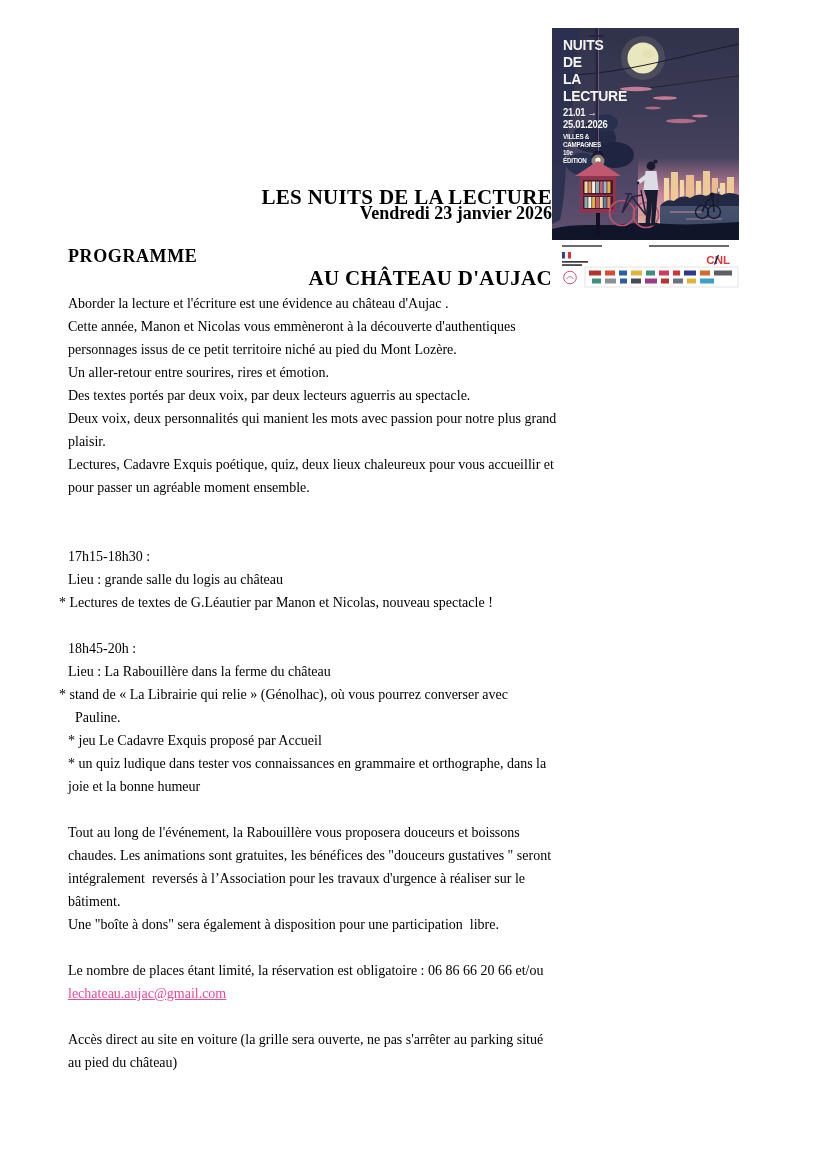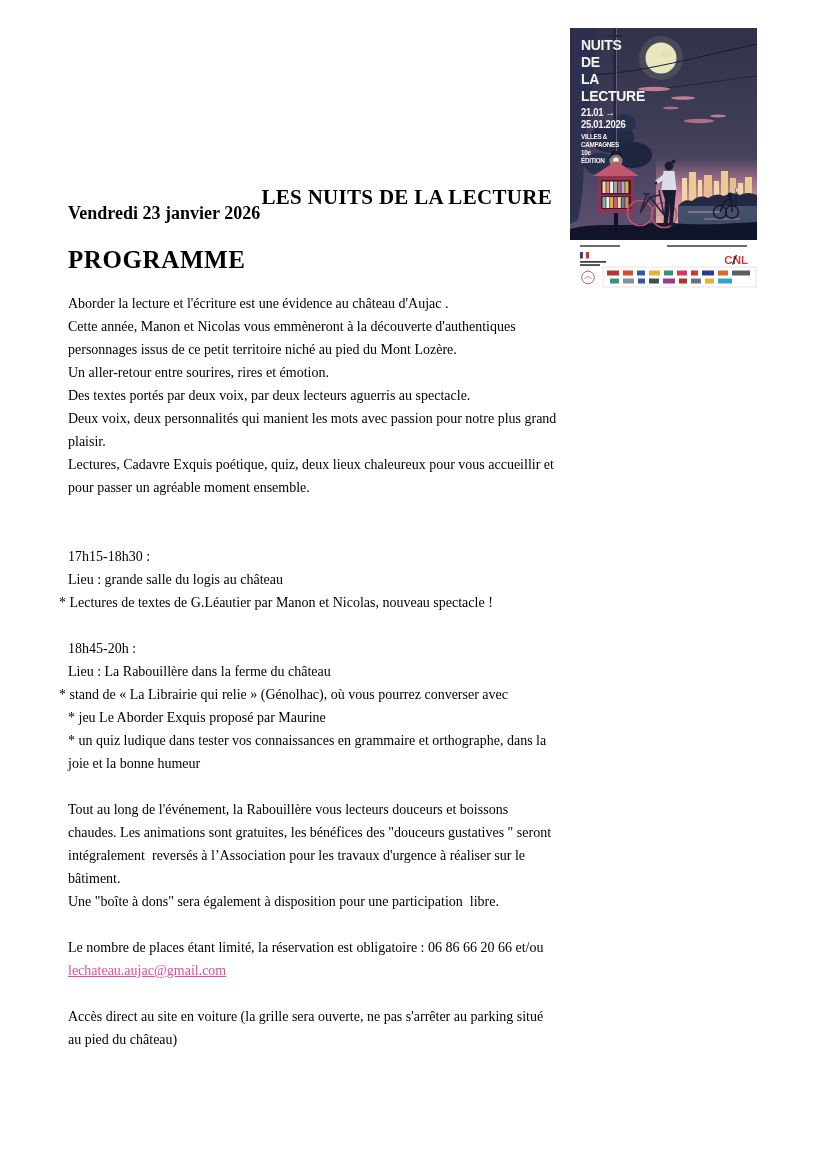--- a/index.html
+++ b/index.html
@@ -12,48 +12,49 @@
     color:#000;
     overflow:hidden;
   }
   .title-block{
     position:absolute;left:68px;top:130px;width:484px;
     text-align:right;font-weight:bold;font-size:21px;line-height:27px;
     letter-spacing:.3px;white-space:pre;
   }
   .date-line{
     position:absolute;left:68px;top:203px;width:484px;
-    text-align:left;font-weight:bold;font-size:18px;white-space:pre;
+    text-align:right;font-weight:bold;font-size:18px;white-space:pre;
   }
   .section-heading{
     position:absolute;left:68px;top:246px;
-    font-weight:bold;font-size:25px;letter-spacing:.6px;white-space:pre;
+    font-weight:bold;font-size:18px;letter-spacing:.6px;white-space:pre;
   }
   .body-lines{
     position:absolute;left:68px;top:292px;width:706px;
     font-size:14px;
   }
   .line{
     height:23px;line-height:23px;white-space:pre;
   }
   .line.hang{text-indent:-9px;}
   .line.indent{padding-left:7px;}
   .line a{color:#ec4899;text-decoration:underline;}
   .poster{
-    position:absolute;left:552px;top:28px;width:187px;height:332px;margin-left:18px;
+    position:absolute;left:552px;top:28px;width:187px;height:332px;
   }
   .poster svg{display:block;}
 </style>
 </head>
 <body>
 
 <div class="page">
 
   <div class="title-block">
     <div>LES NUITS DE LA LECTURE</div>
+    <div>AU CHÂTEAU D'AUJAC</div>
   </div>
 
   <div class="date-line">Vendredi 23 janvier 2026</div>
 
   <div class="section-heading">PROGRAMME</div>
 
   <div class="body-lines">
       <div class="line">Aborder la lecture et l'écriture est une évidence au château d'Aujac .</div>
       <div class="line">Cette année, Manon et Nicolas vous emmèneront à la découverte d'authentiques</div>
       <div class="line">personnages issus de ce petit territoire niché au pied du Mont Lozère.</div>
@@ -65,25 +66,26 @@
       <div class="line">pour passer un agréable moment ensemble.</div>
       <div class="line"></div>
       <div class="line"></div>
       <div class="line">17h15-18h30 :</div>
       <div class="line">Lieu : grande salle du logis au château</div>
       <div class="line hang">* Lectures de textes de G.Léautier par Manon et Nicolas, nouveau spectacle !</div>
       <div class="line"></div>
       <div class="line">18h45-20h :</div>
       <div class="line">Lieu : La Rabouillère dans la ferme du château</div>
       <div class="line hang">* stand de « La Librairie qui relie » (Génolhac), où vous pourrez converser avec</div>
-      <div class="line">* jeu Le Aborder Exquis proposé par Maurine</div>
+      <div class="line indent">Pauline.</div>
+      <div class="line">* jeu Le Cadavre Exquis proposé par Accueil</div>
       <div class="line">* un quiz ludique dans tester vos connaissances en grammaire et orthographe, dans la</div>
       <div class="line">joie et la bonne humeur</div>
       <div class="line"></div>
-      <div class="line">Tout au long de l'événement, la Rabouillère vous lecteurs douceurs et boissons</div>
+      <div class="line">Tout au long de l'événement, la Rabouillère vous proposera douceurs et boissons</div>
       <div class="line">chaudes. Les animations sont gratuites, les bénéfices des "douceurs gustatives " seront</div>
       <div class="line">intégralement  reversés à l’Association pour les travaux d'urgence à réaliser sur le</div>
       <div class="line">bâtiment.</div>
       <div class="line">Une "boîte à dons" sera également à disposition pour une participation  libre.</div>
       <div class="line"></div>
       <div class="line">Le nombre de places étant limité, la réservation est obligatoire : 06 86 66 20 66 et/ou</div>
       <div class="line"><a href="mailto:lechateau.aujac@gmail.com">lechateau.aujac@gmail.com</a></div>
       <div class="line"></div>
       <div class="line">Accès direct au site en voiture (la grille sera ouverte, ne pas s'arrêter au parking situé</div>
       <div class="line">au pied du château)</div>

